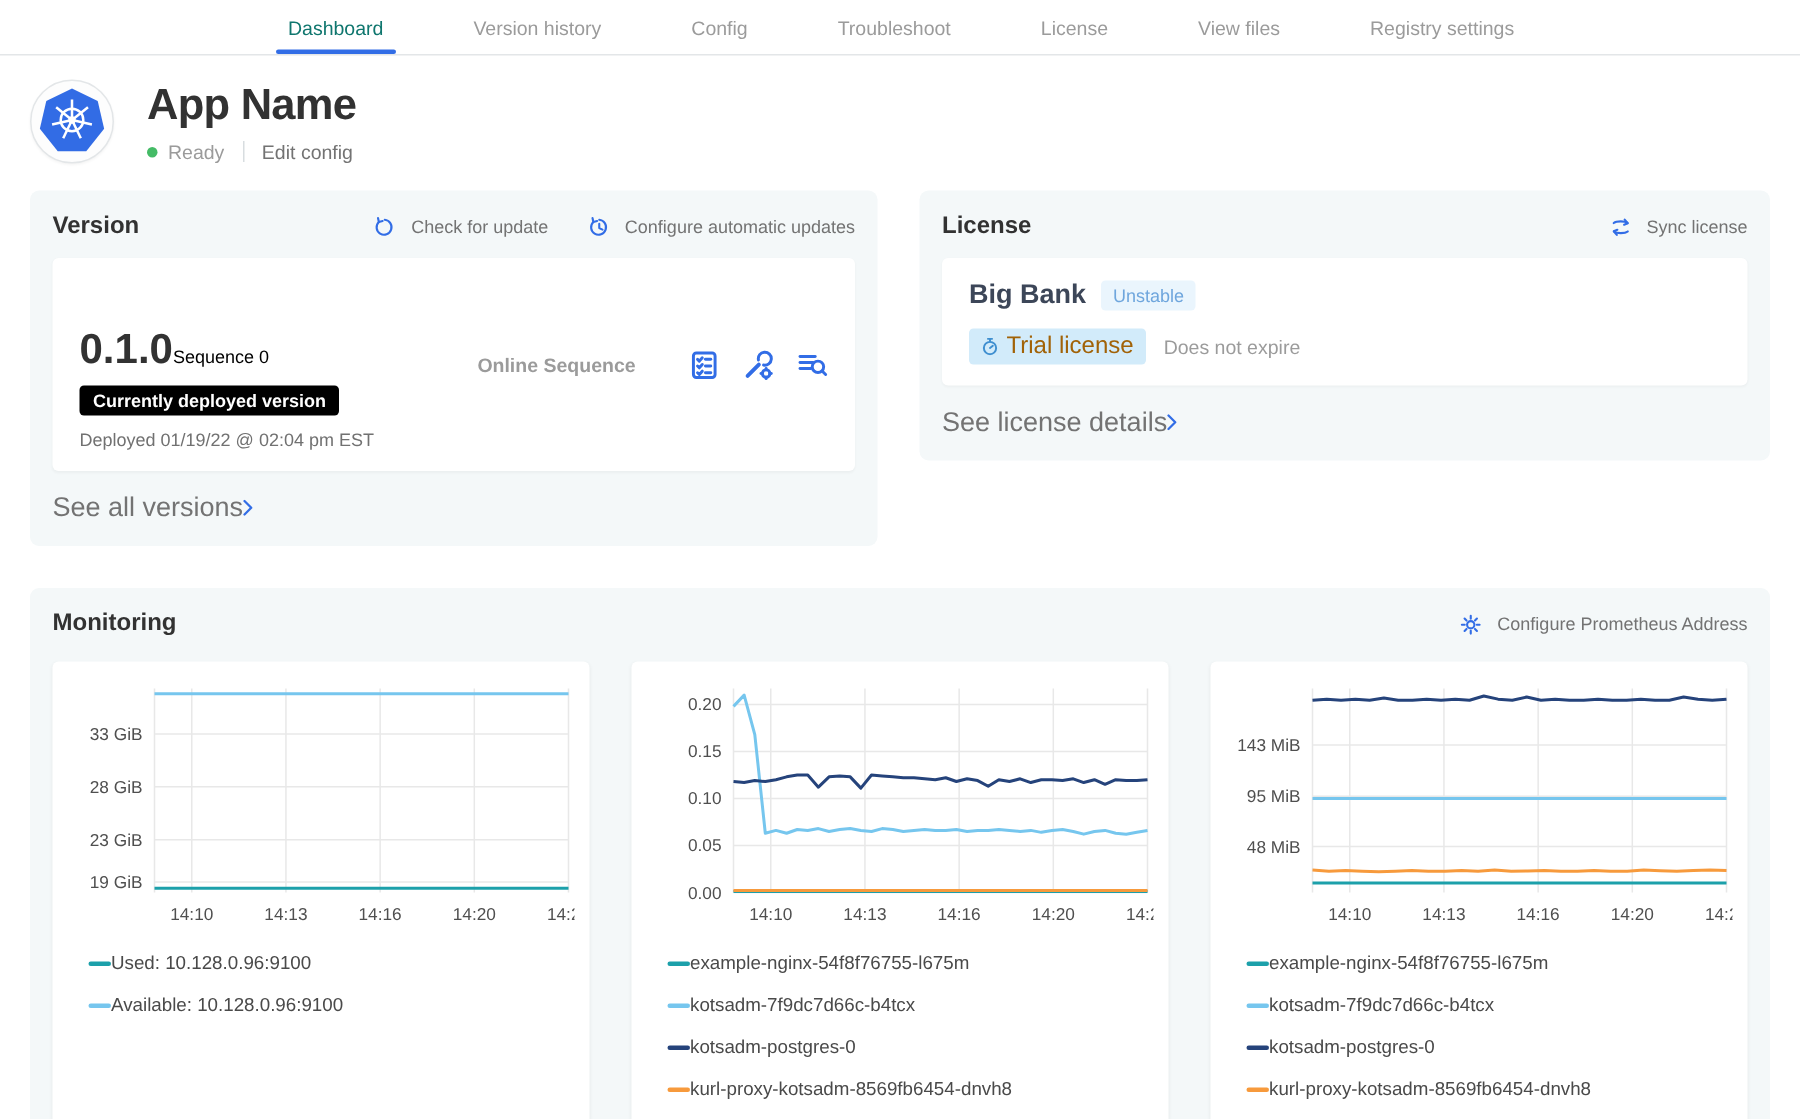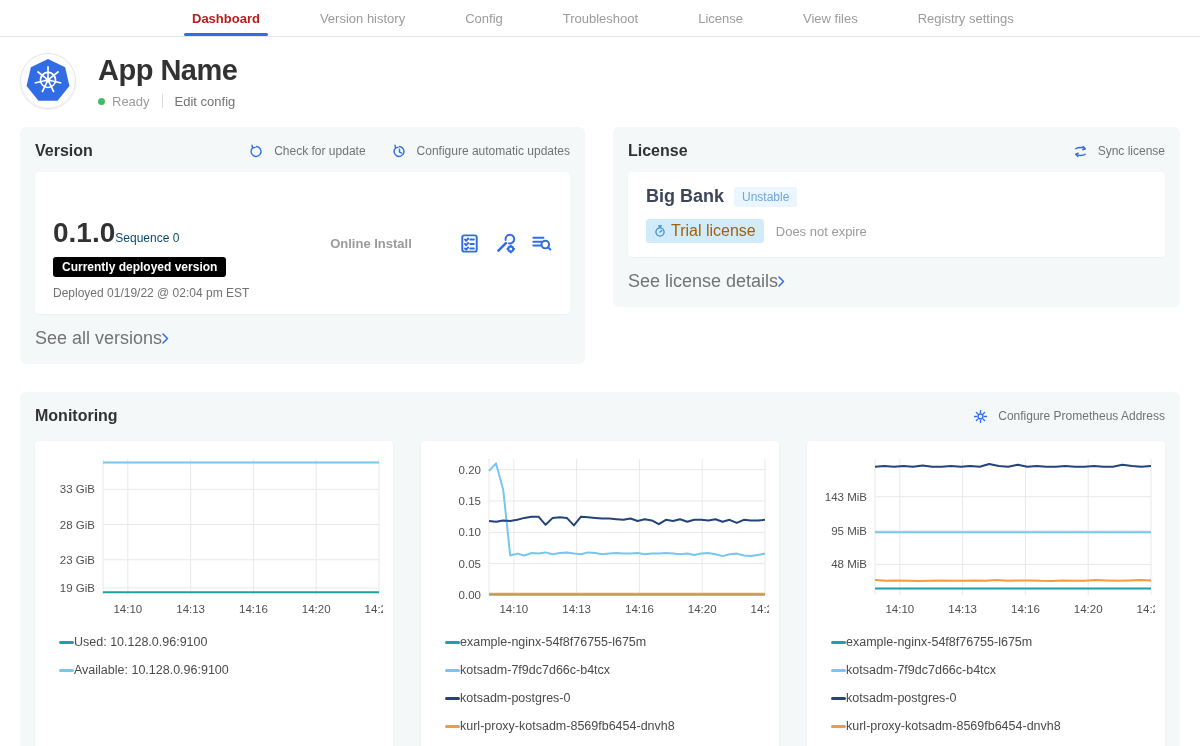--- a/index.html
+++ b/index.html
@@ -5,21 +5,21 @@
   * { margin:0; padding:0; box-sizing:border-box; }
   html,body { width:1200px; height:746px; background:#ffffff;
     font-family:"Liberation Sans", sans-serif; color:#323232; overflow:hidden; }
 
   
   .topnav { height:37px; border-bottom:1px solid #e3e6e8; display:flex; align-items:stretch;
     padding-left:190px; background:#fff; }
   .tabs { display:flex; gap:56px; }
   .tab { display:flex; align-items:center; font-size:13px; color:#9b9b9b; cursor:pointer;
     position:relative; padding:0 2px; }
-  .tab.active { color:#b91c1c; font-weight:bold; }
+  .tab.active { color:#0f766e; font-weight:normal; }
   .tab.active::after { content:""; position:absolute; left:-6px; right:-6px; bottom:0;
     height:3px; background:#326de6; border-radius:2px; }
 
   .content { padding:0 20px; }
 
   
   .app-header { display:flex; align-items:center; gap:22px; margin-top:16px; }
   .app-logo { width:56px; height:56px; border-radius:50%; background:#fdfdfd;
     border:1px solid #e3e6e8; display:flex; align-items:center; justify-content:center;
     box-shadow:0 1px 2px rgba(0,0,0,.05); }
@@ -39,21 +39,21 @@
   .icon-link { display:flex; align-items:center; gap:10px; font-size:12px; }
   .white-box { background:#ffffff; border-radius:4px; margin-top:12px; padding:14px 18px;
     box-shadow:0 1px 2px rgba(0,0,0,.04); }
 
   
   .version-panel { width:565px; }
   .version-box { display:flex; align-items:center; }
   .version-left { min-width:230px; }
   .version-line { display:flex; align-items:baseline; gap:0; }
   .version-number { font-size:28px; font-weight:bold; }
-  .sequence { font-size:12px; color:#0c4a6e;margin-top:45px; }
+  .sequence { font-size:12px; color:#000000;margin-top:45px; }
   .deployed-badge { display:inline-block; margin-top:8px; background:#000000; color:#ffffff;
     font-size:12px; font-weight:bold; padding:3px 9px; border-radius:3px; }
   .deployed-at { margin-top:9px; font-size:12px; color:#717171; }
   .install-type { flex:1; text-align:center; font-size:13px; font-weight:bold; color:#9b9b9b; }
   .version-icons { display:flex; align-items:center; gap:15px; }
   .vicon { cursor:pointer; display:flex; }
   .see-link { display:inline-flex; align-items:center; margin-top:14px; font-size:18px; }
 
   
   .license-panel { flex:1; }
@@ -152,21 +152,21 @@
 
       <div class="white-box version-box">
         <div class="version-left">
           <div class="version-line">
             <span class="version-number">0.1.0</span>
             <span class="sequence">Sequence 0</span>
           </div>
           <span class="deployed-badge">Currently deployed version</span>
           <div class="deployed-at">Deployed 01/19/22 @ 02:04 pm EST</div>
         </div>
-        <div class="install-type">Online Install</div>
+        <div class="install-type">Online Sequence</div>
         <div class="version-icons">
           <span class="vicon">
             <svg class="ic" width="21" height="21" viewBox="0 0 16 16">
               <rect x="2.5" y="1.8" width="11" height="12.4" rx="1.5"></rect>
               <polyline points="4.6,5 5.5,5.9 7,4.2"></polyline>
                 <line x1="8.6" y1="5" x2="11.3" y2="5"></line>
               <polyline points="4.6,8.4 5.5,9.3 7,7.6"></polyline>
                 <line x1="8.6" y1="8.4" x2="11.3" y2="8.4"></line>
               <polyline points="4.6,11.8 5.5,12.7 7,11"></polyline>
                 <line x1="8.6" y1="11.8" x2="11.3" y2="11.8"></line>

